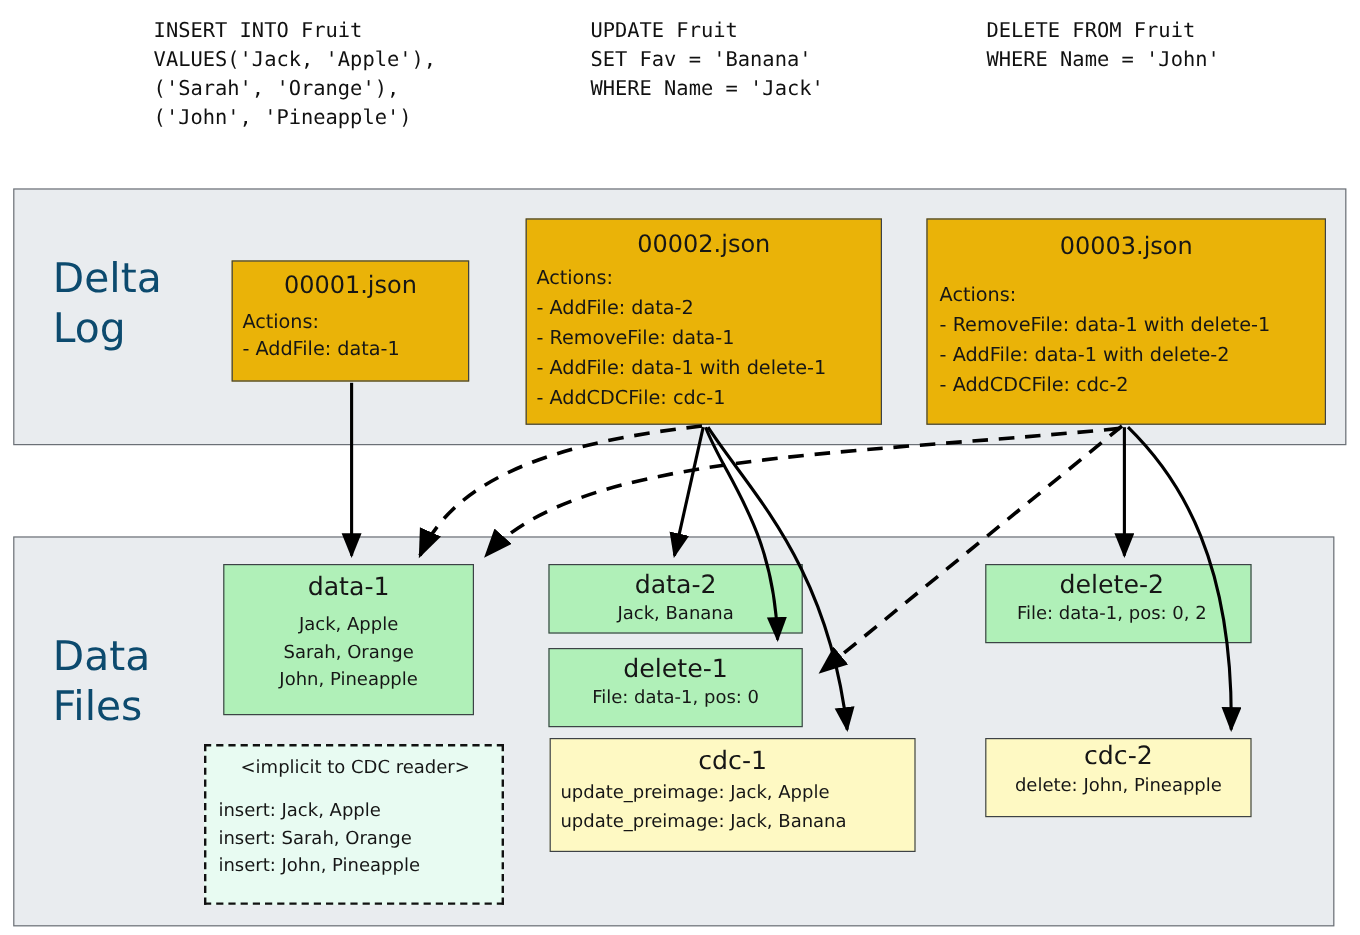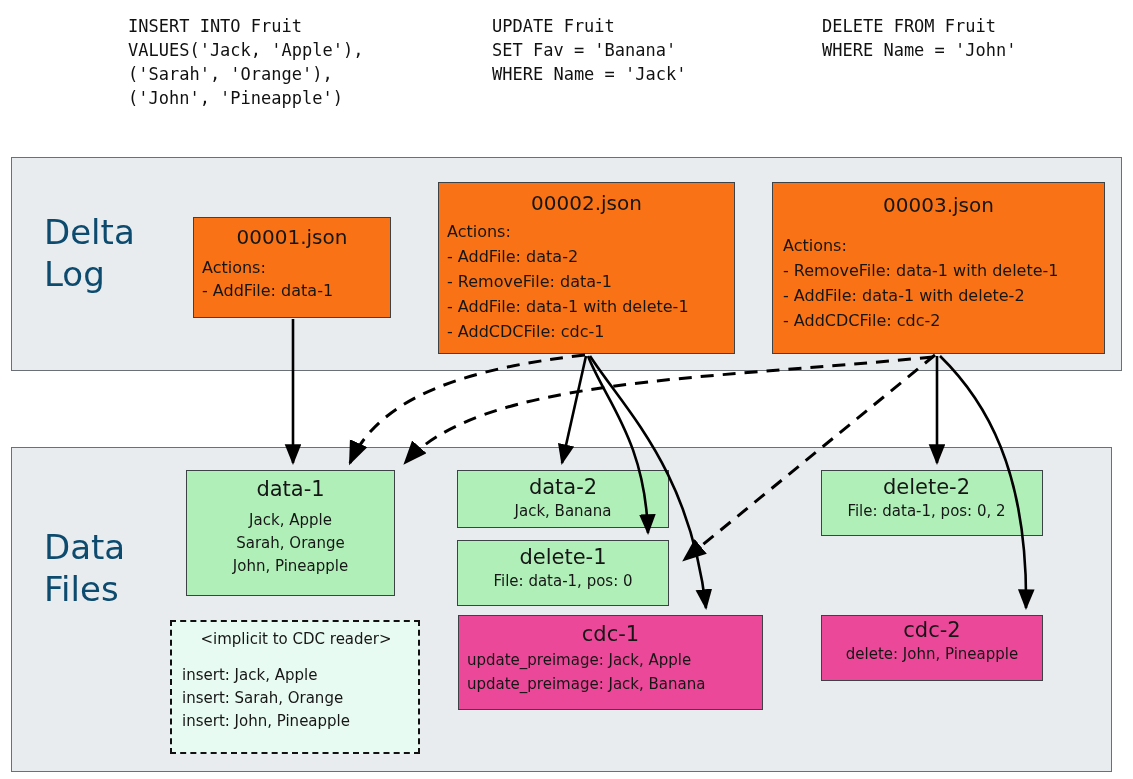--- a/index.html
+++ b/index.html
@@ -56,23 +56,23 @@
   }
   .node .title{
     text-align:center;
     color:#161616;
     white-space:pre;
   }
   .node .body{
     color:#161616;
     white-space:pre;
   }
-  .blue{background:#f97316;}
+  .blue{background:#eab308;}
   .green{background:#B0F0B8;}
-  .teal{background:#ec4899;}
+  .teal{background:#fef9c3;}
   .mint{background:#E8FBF2;border:2.5px dashed #111;}
 
   
   #json-1{left:193px;top:217px;width:198px;height:101px;padding:6px 8px 0 8px;}
   #json-1 .title{font-size:20px;line-height:26px;}
   #json-1 .body{font-size:16px;line-height:23px;margin-top:6px;}
 
   #json-2{left:438px;top:182px;width:297px;height:172px;padding:6px 8px 0 8px;}
   #json-2 .title{font-size:20px;line-height:28px;}
   #json-2 .body{font-size:16px;line-height:25px;margin-top:2px;}

